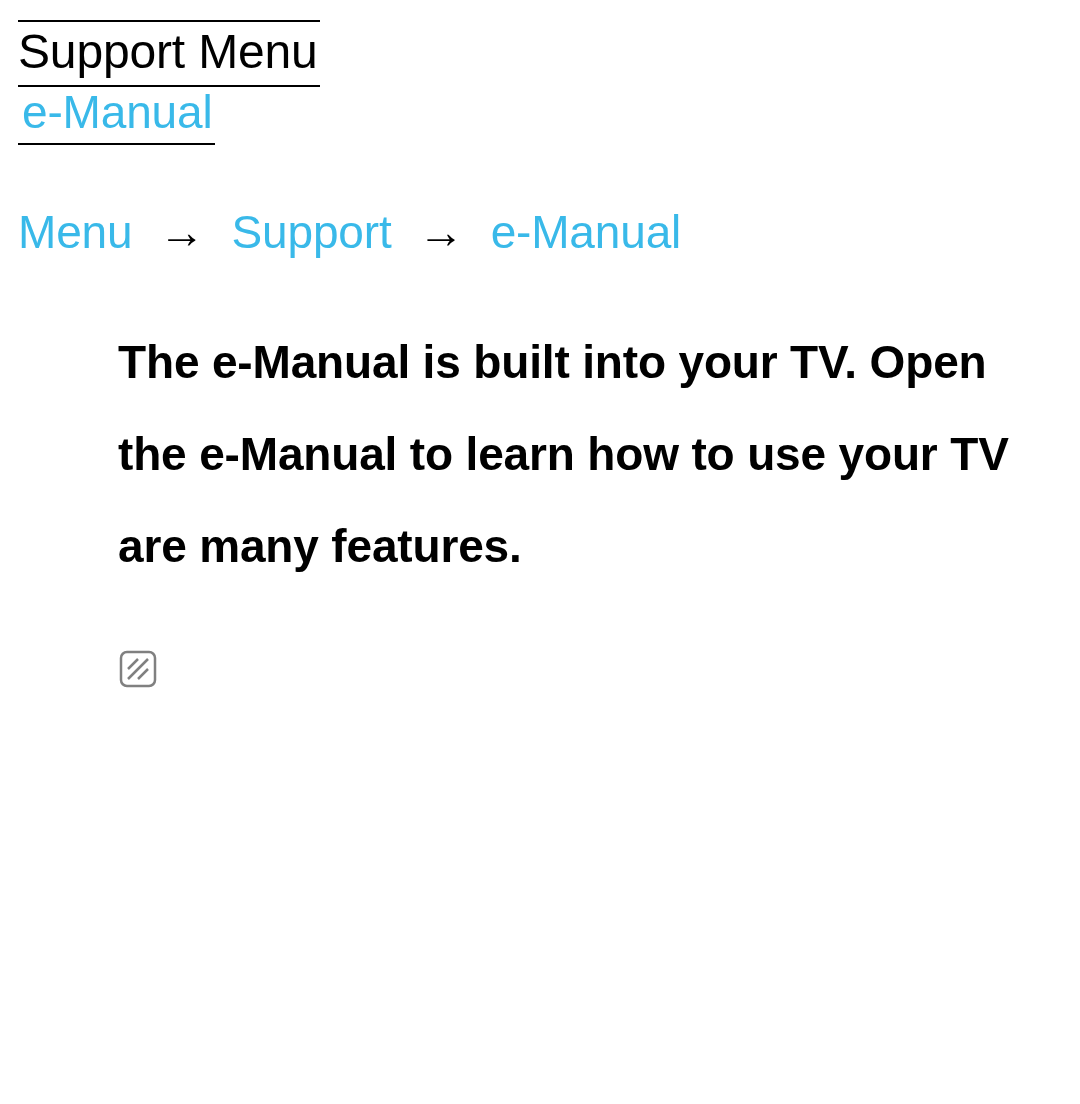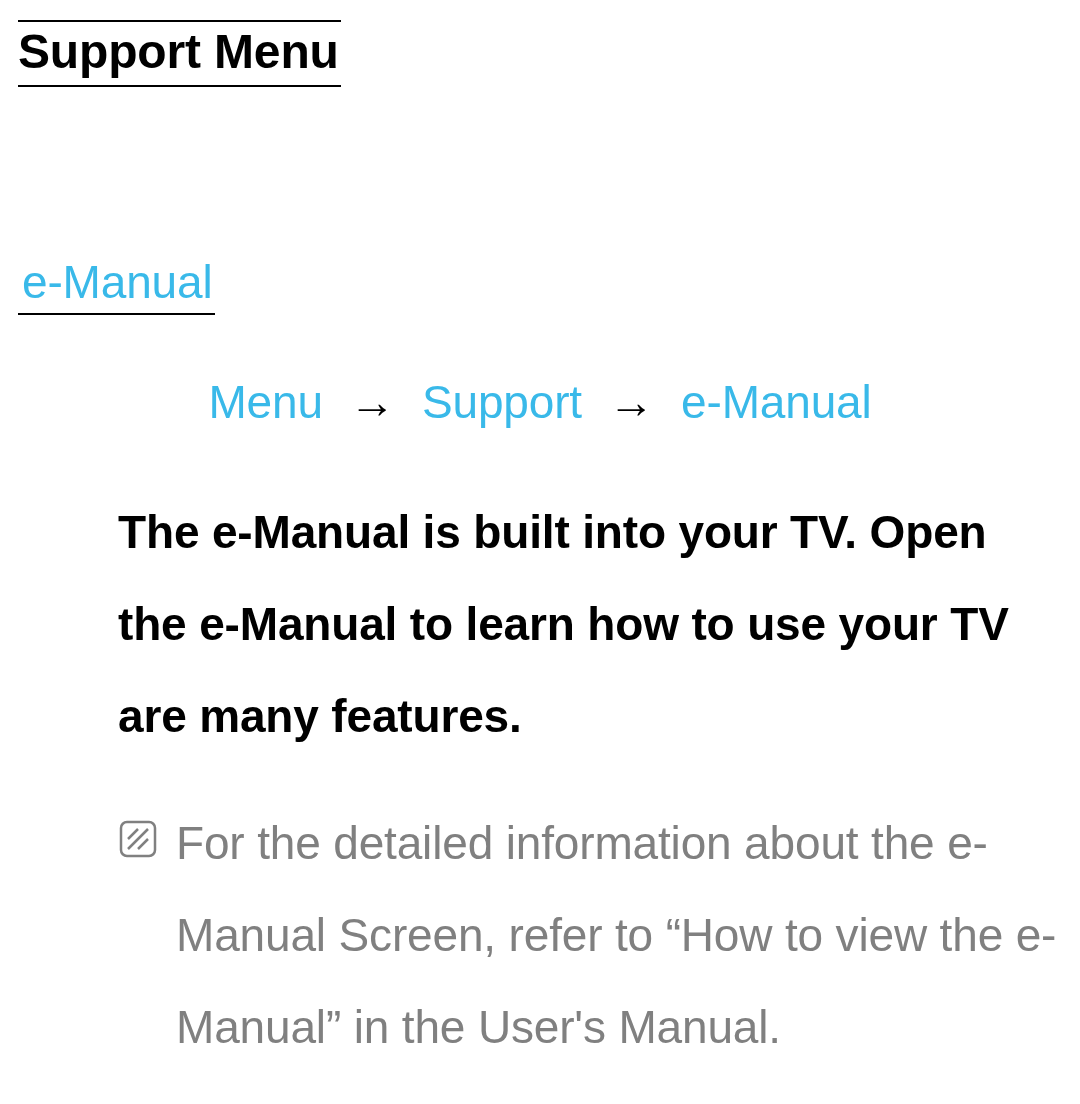--- a/index.html
+++ b/index.html
@@ -11,45 +11,43 @@
       width: 1080px;
       height: 1104px;
       background: #ffffff;
       font-family: Arial, Helvetica, sans-serif;
       padding: 20px 18px;
       letter-spacing: -0.01em;
     }
     .page-title {
       display: inline-block;
       font-size: 48px;
-      font-weight: 700;
+      font-weight: 400;
       color: #000;
       border-top: 2px solid #000;
       border-bottom: 2px solid #000;
       padding: 4px 2px 6px 0;
-      margin-bottom: 170px;
       line-height: 1.1;
     }
     .section-title {
       display: inline-block;
       font-size: 46px;
       font-weight: 400;
       color: #39b9e9;
       border-bottom: 2px solid #000;
       padding: 0 2px 6px 4px;
       margin-bottom: 60px;
       line-height: 1.1;
     }
     .breadcrumb {
       font-size: 46px;
       font-weight: 400;
       color: #39b9e9;
       margin-bottom: 55px;
       line-height: 1.2;
-      text-align: center;
     }
     .breadcrumb .arrow {
       color: #000;
       margin: 0 14px;
     }
     .body-text {
       font-size: 46px;
       font-weight: 700;
       color: #000;
       line-height: 2.0;
@@ -96,17 +94,16 @@
 
 <div class="note-block">
   <span class="note-icon">
     <svg width="40" height="40" viewBox="0 0 40 40">
       <rect x="3" y="3" width="34" height="34" rx="6" ry="6" fill="none" stroke="#808080" stroke-width="2.5"></rect>
       <line x1="10" y1="30" x2="30" y2="10" stroke="#808080" stroke-width="2.5"></line>
       <line x1="10" y1="20" x2="20" y2="10" stroke="#808080" stroke-width="2.5"></line>
       <line x1="20" y1="30" x2="30" y2="20" stroke="#808080" stroke-width="2.5"></line>
     </svg>
   </span>
-  <span class="note-text">For the detailed information about the e-Manual Screen, refer to “How to view the e-Manual” in the User's Manual.</span>
 </div>
 
 
 
 
 </body></html>

